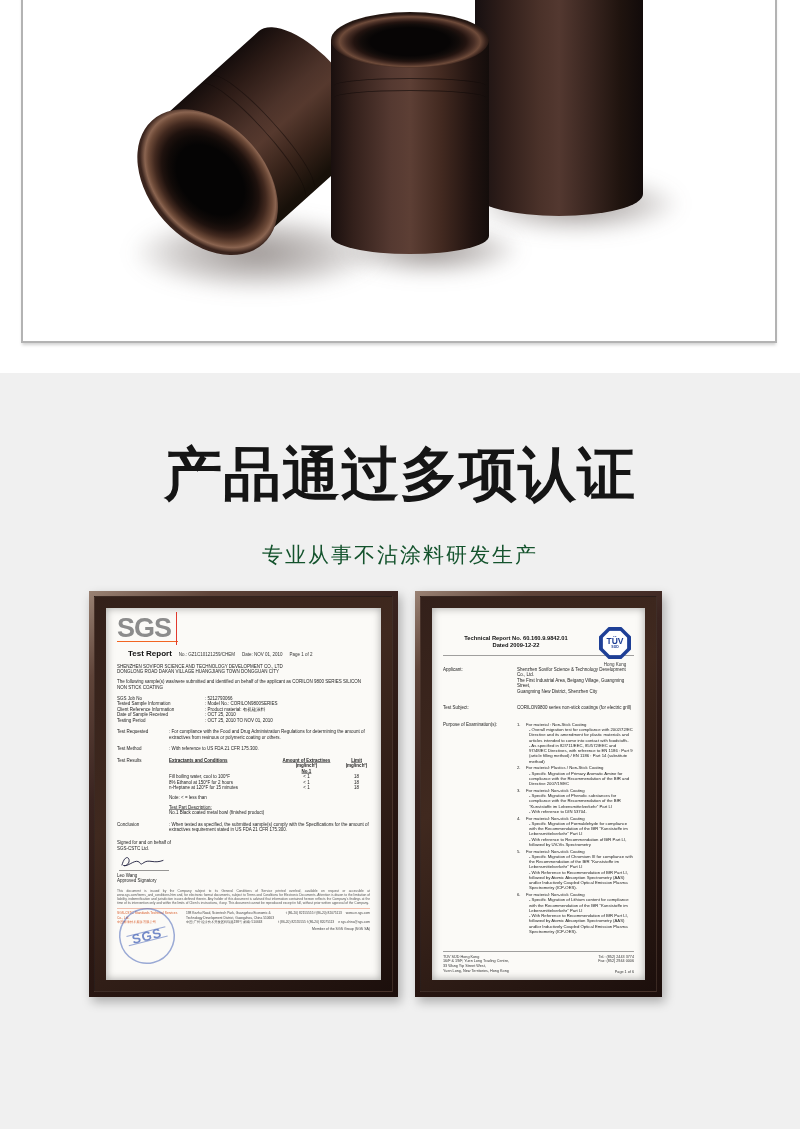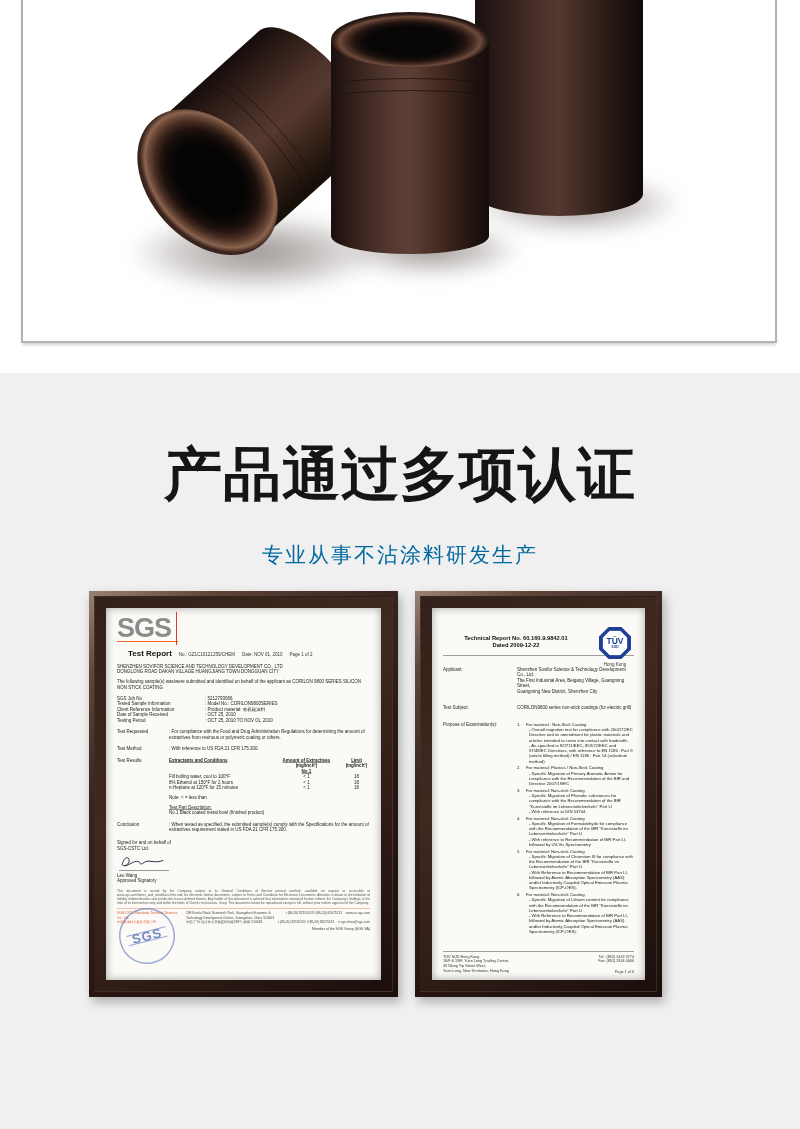--- a/index.html
+++ b/index.html
@@ -50,21 +50,21 @@
   }
   .lgroove{position:absolute;top:4px;width:30px;height:152px;border-radius:50%;
     border-right:1.5px solid rgba(8,5,4,0.45);}
   .lgroove-1{left:104px;} .lgroove-2{left:116px;}
 
   
   .cert-section{position:absolute;left:0;top:373px;width:800px;height:756px;background:#f0f0f0;}
   .section-title{position:absolute;top:70px;left:0;width:100%;text-align:center;
     font-size:58px;line-height:62px;font-weight:900;color:#151515;letter-spacing:1px;}
   .section-subtitle{position:absolute;top:168px;left:0;width:100%;text-align:center;
-    font-size:21px;color:#0369a1;letter-spacing:2px;}
+    font-size:21px;color:#14532d;letter-spacing:2px;}
 
   .cert-frame{position:absolute;top:218px;height:406px;box-sizing:border-box;padding:5px;
     background:linear-gradient(145deg,#9a8274 0%,#5f4439 14%,#3a2420 34%,#2b1813 58%,#1d0f0c 100%);
     box-shadow:3px 5px 10px rgba(0,0,0,0.28);}
   .frame-sgs{left:89px;width:309px;}
   .frame-tuv{left:415px;width:247px;}
   .cert-frame-inner{width:100%;height:100%;box-sizing:border-box;padding:11px;
     background:linear-gradient(145deg,#33201a,#40291f 40%,#1c0f0c 100%);
     border:1px solid rgba(255,255,255,0.06);}
   .cert-paper{width:100%;height:100%;position:relative;background:#fbfaf7;

